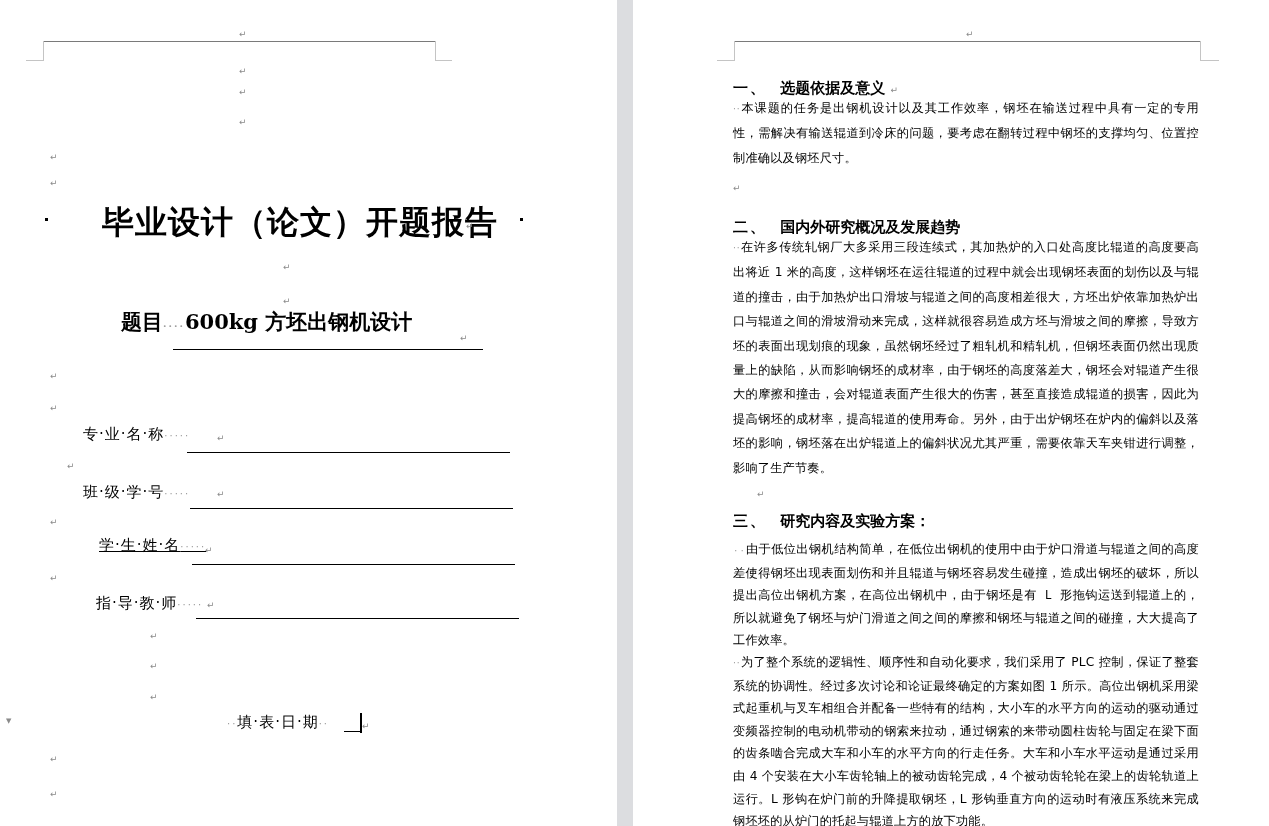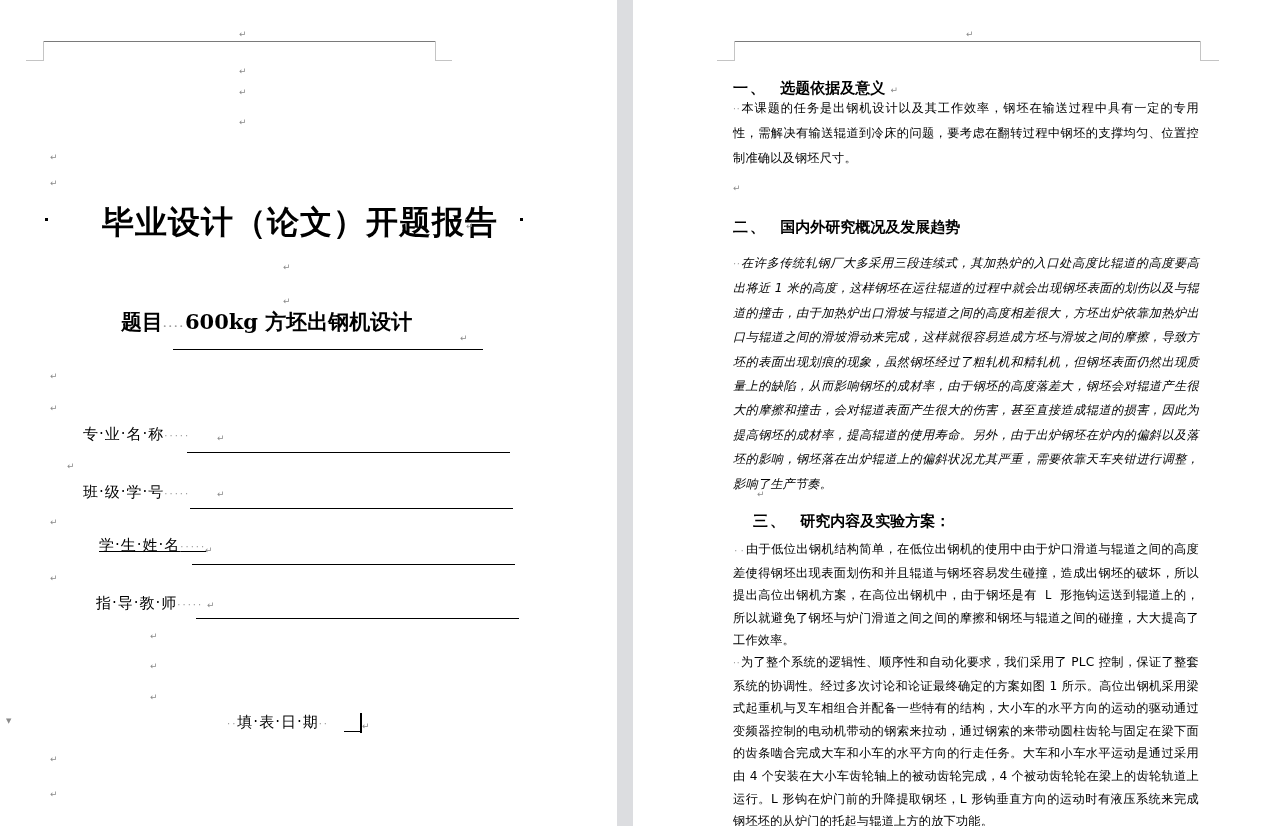--- a/index.html
+++ b/index.html
@@ -129,26 +129,26 @@
 </div>
 <div class="para" style="top:96px;">
   <span class="lead">··</span><span>本课题的任务是出钢机设计以及其工作效率，钢坯在输送过程中具有一定的专用性，需解决有输送辊道到冷床的问题，要考虑在翻转过程中钢坯的支撑均匀、位置控制准确以及钢坯尺寸。</span>
 </div>
 <span class="pm" style="left:733px; top:184px;">↵</span>
 
 <div class="heading" style="top:218px;">
   <span class="num">二、</span>
   <span style="margin-left:8px;">国内外研究概况及发展趋势</span>
 </div>
-<div class="para" style="top:251px;font-style:italic;">
+<div class="para" style="top:235px;">
   <span class="lead">··</span><span>在许多传统轧钢厂大多采用三段连续式，其加热炉的入口处高度比辊道的高度要高出将近 1 米的高度，这样钢坯在运往辊道的过程中就会出现钢坯表面的划伤以及与辊道的撞击，由于加热炉出口滑坡与辊道之间的高度相差很大，方坯出炉依靠加热炉出口与辊道之间的滑坡滑动来完成，这样就很容易造成方坯与滑坡之间的摩擦，导致方坯的表面出现划痕的现象，虽然钢坯经过了粗轧机和精轧机，但钢坯表面仍然出现质量上的缺陷，从而影响钢坯的成材率，由于钢坯的高度落差大，钢坯会对辊道产生很大的摩擦和撞击，会对辊道表面产生很大的伤害，甚至直接造成辊道的损害，因此为提高钢坯的成材率，提高辊道的使用寿命。另外，由于出炉钢坯在炉内的偏斜以及落坯的影响，钢坯落在出炉辊道上的偏斜状况尤其严重，需要依靠天车夹钳进行调整，影响了生产节奏。</span>
 </div>
 <span class="pm" style="left:757px; top:490px;">↵</span>
 
-<div class="heading" style="top:512px;margin-left:20px;">
+<div class="heading" style="top:512px;">
   <span class="num">三、</span>
   <span style="margin-left:8px;">研究内容及实验方案：</span>
 </div>
 <div class="para para-tight" style="top:539px;font-family:Liberation Mono, monospace;">
   <span class="lead">··</span><span>由于低位出钢机结构简单，在低位出钢机的使用中由于炉口滑道与辊道之间的高度差使得钢坯出现表面划伤和并且辊道与钢坯容易发生碰撞，造成出钢坯的破坏，所以提出高位出钢机方案，在高位出钢机中，由于钢坯是有 L 形拖钩运送到辊道上的，所以就避免了钢坯与炉门滑道之间之间的摩擦和钢坯与辊道之间的碰撞，大大提高了工作效率。</span>
 </div>
 <div class="para para-tight" style="top:651px;">
   <span class="lead">··</span><span>为了整个系统的逻辑性、顺序性和自动化要求，我们采用了 PLC 控制，保证了整套系统的协调性。经过多次讨论和论证最终确定的方案如图 1 所示。高位出钢机采用梁式起重机与叉车相组合并配备一些特有的结构，大小车的水平方向的运动的驱动通过变频器控制的电动机带动的钢索来拉动，通过钢索的来带动圆柱齿轮与固定在梁下面的齿条啮合完成大车和小车的水平方向的行走任务。大车和小车水平运动是通过采用由 4 个安装在大小车齿轮轴上的被动齿轮完成，4 个被动齿轮轮在梁上的齿轮轨道上运行。L 形钩在炉门前的升降提取钢坯，L 形钩垂直方向的运动时有液压系统来完成钢坯坯的从炉门的托起与辊道上方的放下功能。</span>
 </div>
 

